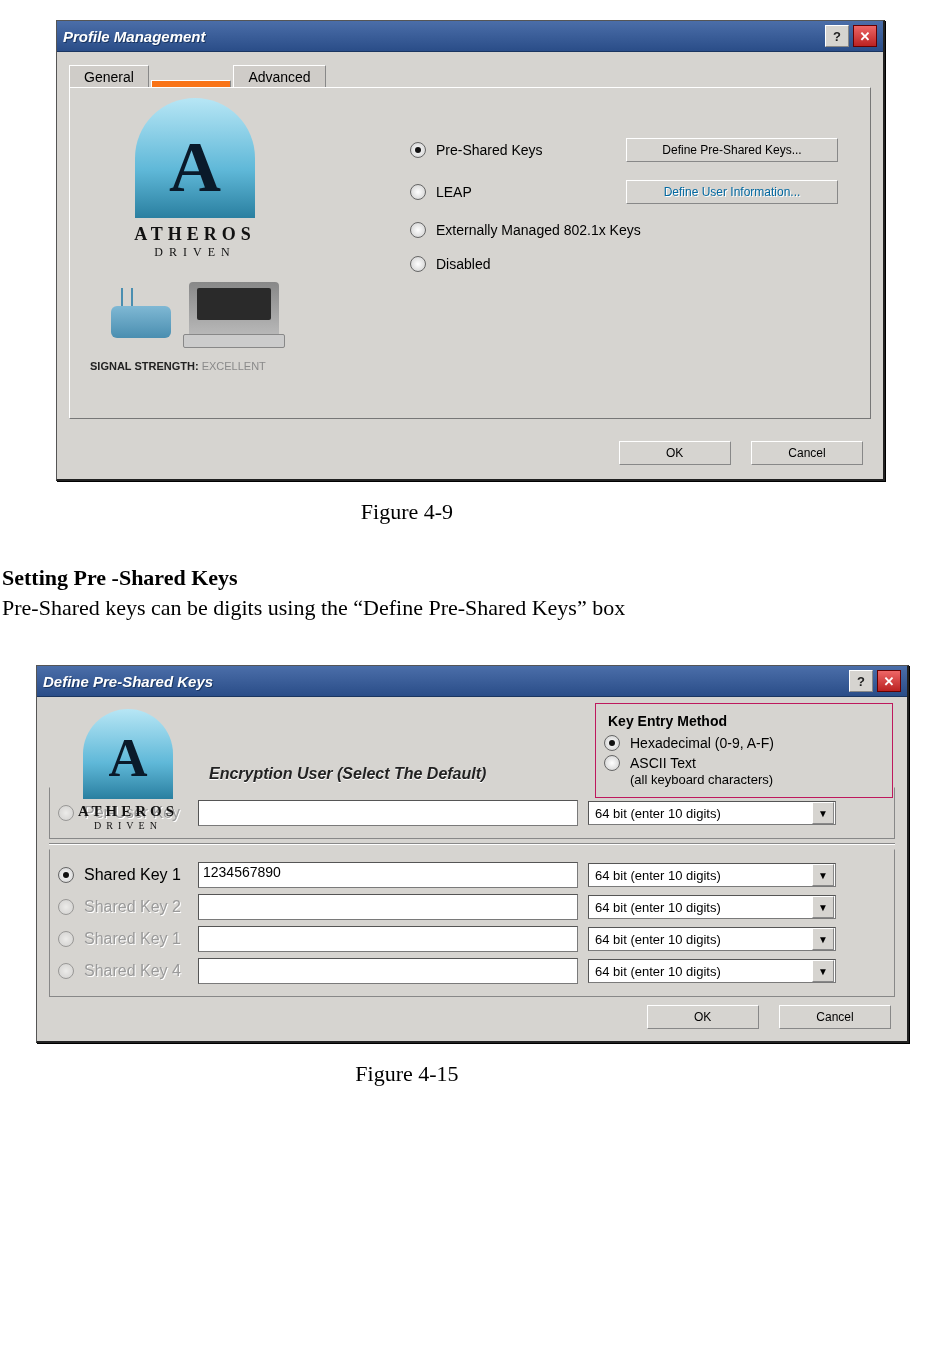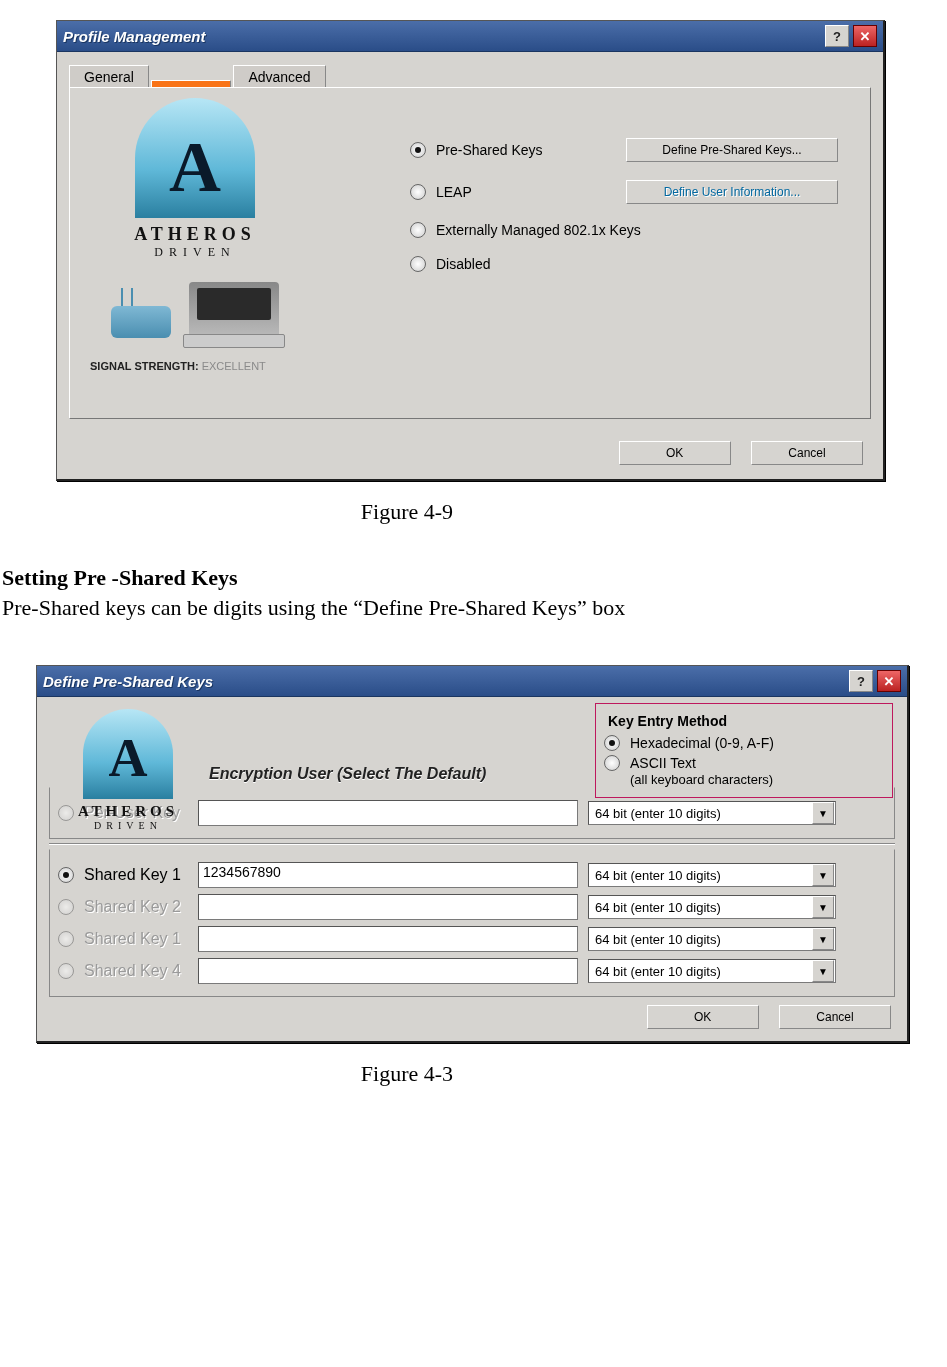--- a/index.html
+++ b/index.html
@@ -312,15 +312,15 @@
       </div>
     </div>
 
     <div class="bottom-btns" style="padding:8px 4px 2px 0;">
       <div class="win-btn"><span>OK</span></div>
       <div class="win-btn"><span>Cancel</span></div>
     </div>
   </div>
 </div>
 
-<div class="caption">Figure 4-3</div>
+<div class="caption">Figure 4-15</div>
 
 </div>
 
 </body></html>

